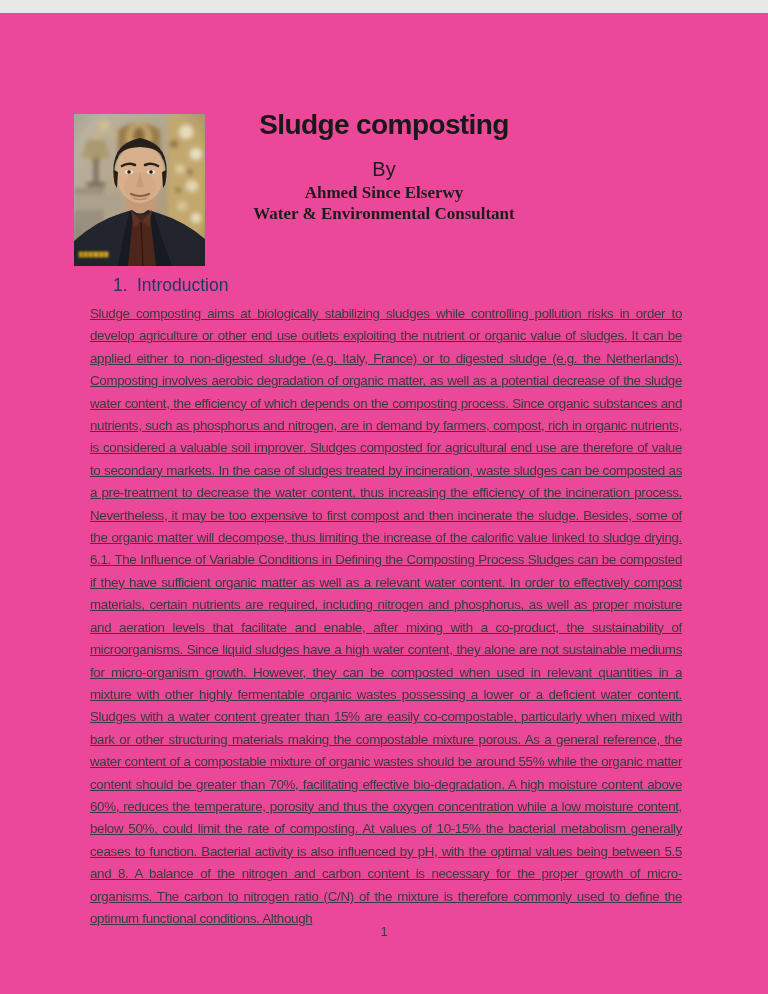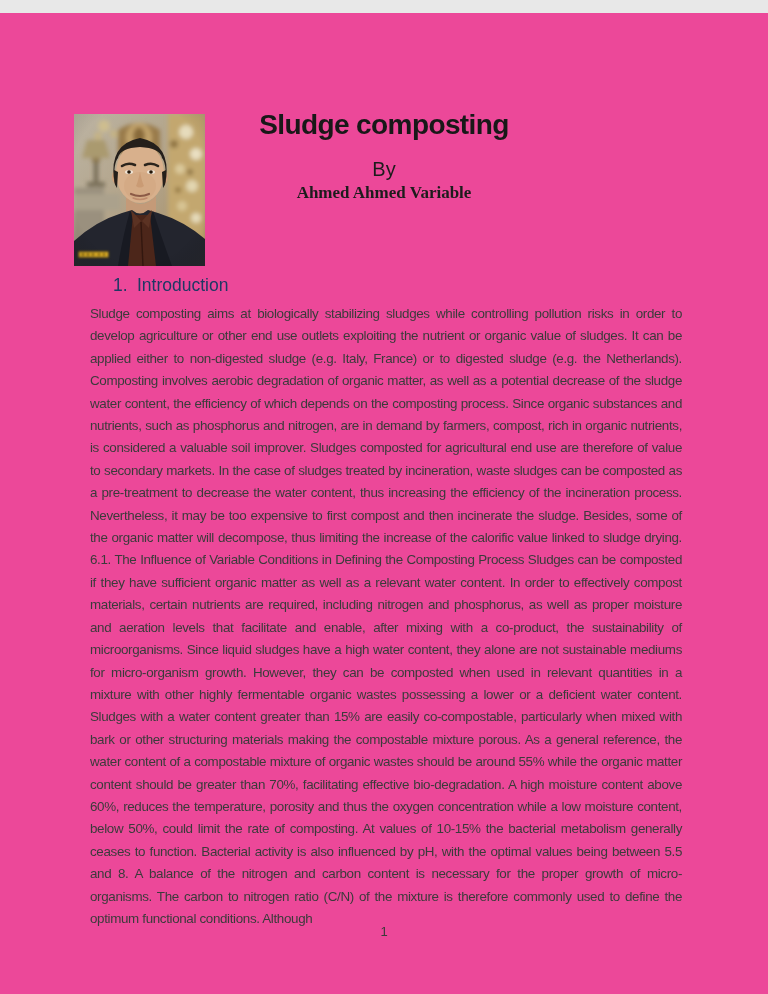--- a/index.html
+++ b/index.html
@@ -44,21 +44,21 @@
     font-size:17.5px;font-weight:400;color:#1f3864;line-height:22px;
   }
   .section-number{display:inline-block;min-width:24px;}
   
   .body-paragraph{
     position:absolute;left:90px;top:290px;width:592px;
     margin:0;
     font-size:13.4px;letter-spacing:-0.35px;line-height:22.4px;
     color:#3b3b3b;
     text-align:justify;text-justify:inter-word;
-    -webkit-hyphens:none;hyphens:none;
+    -webkit-hyphens:none;hyphens:none;text-decoration:underline;
   }
   
   .page-number{
     position:absolute;left:0;right:0;top:911px;
     text-align:center;
     font-size:13px;color:#3a3a3a;line-height:16px;
   }
 </style>
 </head>
 <body>
@@ -164,21 +164,22 @@
         <rect x="29" y="139" width="2" height="3" fill="#7a5c10"></rect>
       </g>
 
       <rect width="131" height="152" fill="url(#vign)"></rect>
     </svg>
   </div>
 
   <div class="title-block">
     <h1 class="doc-title">Sludge composting</h1>
     <div class="byline">By</div>
-    <div class="author">Ahmed Ahmed Variable</div>
+    <div class="author">Ahmed Since Elserwy</div>
+    <div class="author-role">Water &amp; Environmental Consultant</div>
   </div>
 
   <div class="section-heading">
     <span class="section-number">1.</span><span>Introduction</span>
   </div>
 
   <p class="body-paragraph">Sludge composting aims at biologically stabilizing sludges while controlling pollution risks in order to develop agriculture or other end use outlets exploiting the nutrient or organic value of sludges. It can be applied either to non-digested sludge (e.g. Italy, France) or to digested sludge (e.g. the Netherlands). Composting involves aerobic degradation of organic matter, as well as a potential decrease of the sludge water content, the efficiency of which depends on the composting process. Since organic substances and nutrients, such as phosphorus and nitrogen, are in demand by farmers, compost, rich in organic nutrients, is considered a valuable soil improver. Sludges composted for agricultural end use are therefore of value to secondary markets. In the case of sludges treated by incineration, waste sludges can be composted as a pre-treatment to decrease the water content, thus increasing the efficiency of the incineration process. Nevertheless, it may be too expensive to first compost and then incinerate the sludge. Besides, some of the organic matter will decompose, thus limiting the increase of the calorific value linked to sludge drying. 6.1. The Influence of Variable Conditions in Defining the Composting Process Sludges can be composted if they have sufficient organic matter as well as a relevant water content. In order to effectively compost materials, certain nutrients are required, including nitrogen and phosphorus, as well as proper moisture and aeration levels that facilitate and enable, after mixing with a co-product, the sustainability of microorganisms. Since liquid sludges have a high water content, they alone are not sustainable mediums for micro-organism growth. However, they can be composted when used in relevant quantities in a mixture with other highly fermentable organic wastes possessing a lower or a deficient water content. Sludges with a water content greater than 15% are easily co-compostable, particularly when mixed with bark or other structuring materials making the compostable mixture porous. As a general reference, the water content of a compostable mixture of organic wastes should be around 55% while the organic matter content should be greater than 70%, facilitating effective bio-degradation. A high moisture content above 60%, reduces the temperature, porosity and thus the oxygen concentration while a low moisture content, below 50%, could limit the rate of composting. At values of 10-15% the bacterial metabolism generally ceases to function. Bacterial activity is also influenced by pH, with the optimal values being between 5.5 and 8. A balance of the nitrogen and carbon content is necessary for the proper growth of micro-organisms. The carbon to nitrogen ratio (C/N) of the mixture is therefore commonly used to define the optimum functional conditions. Although</p>
 
   <div class="page-number">1</div>
 

